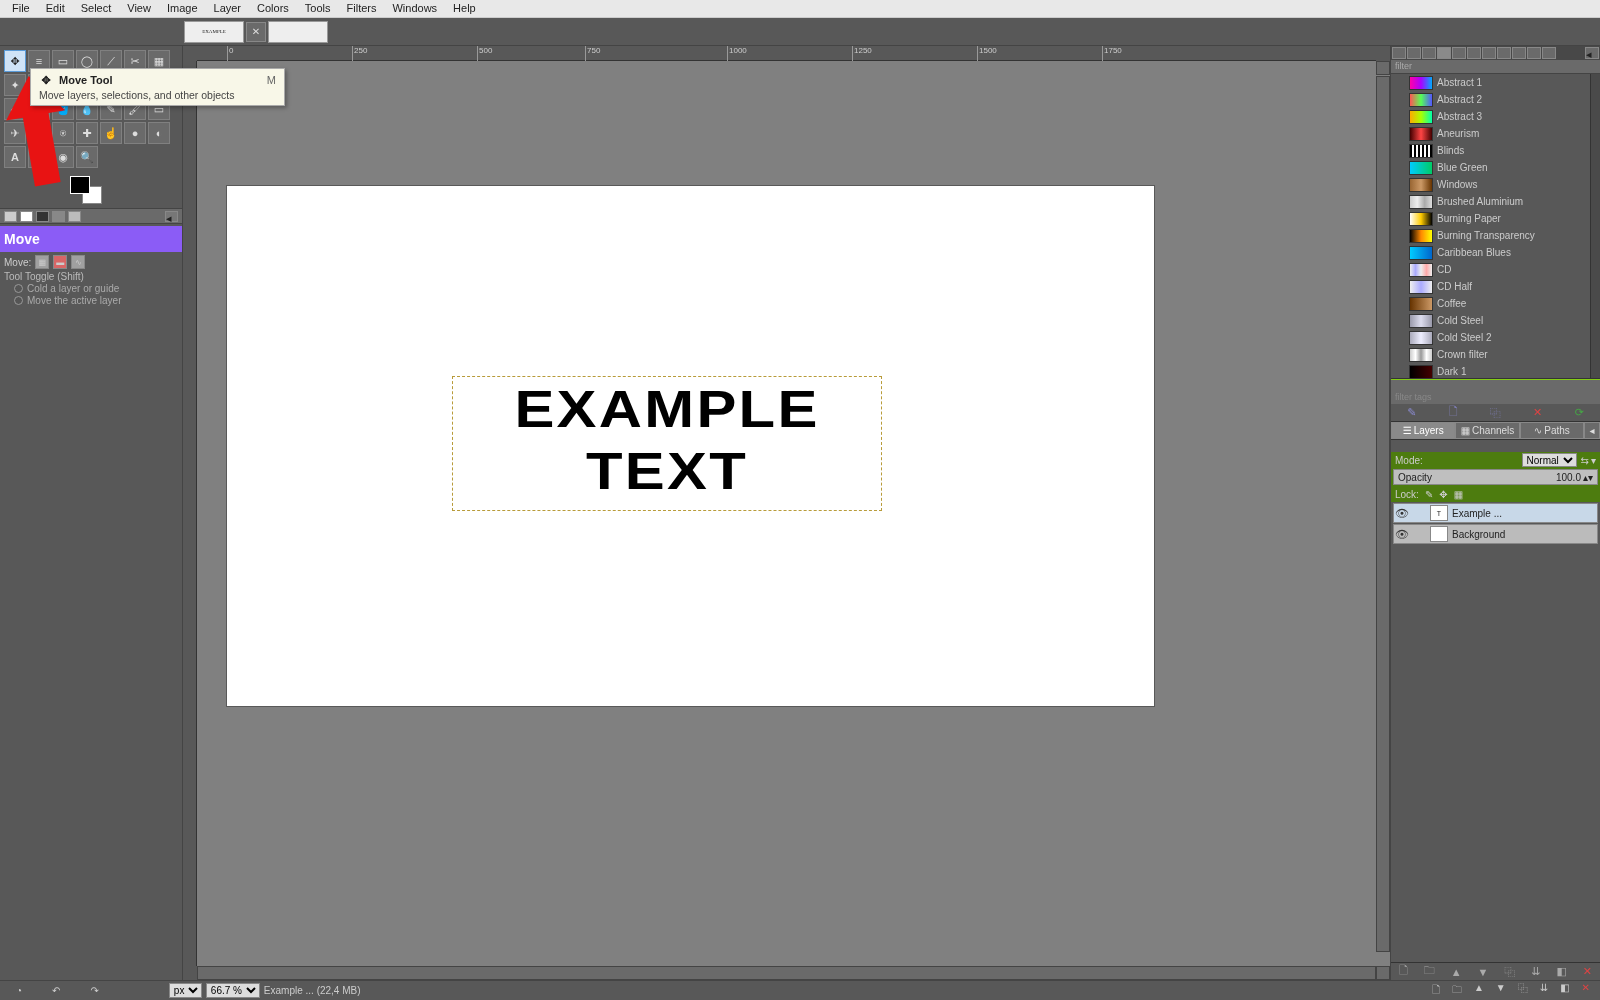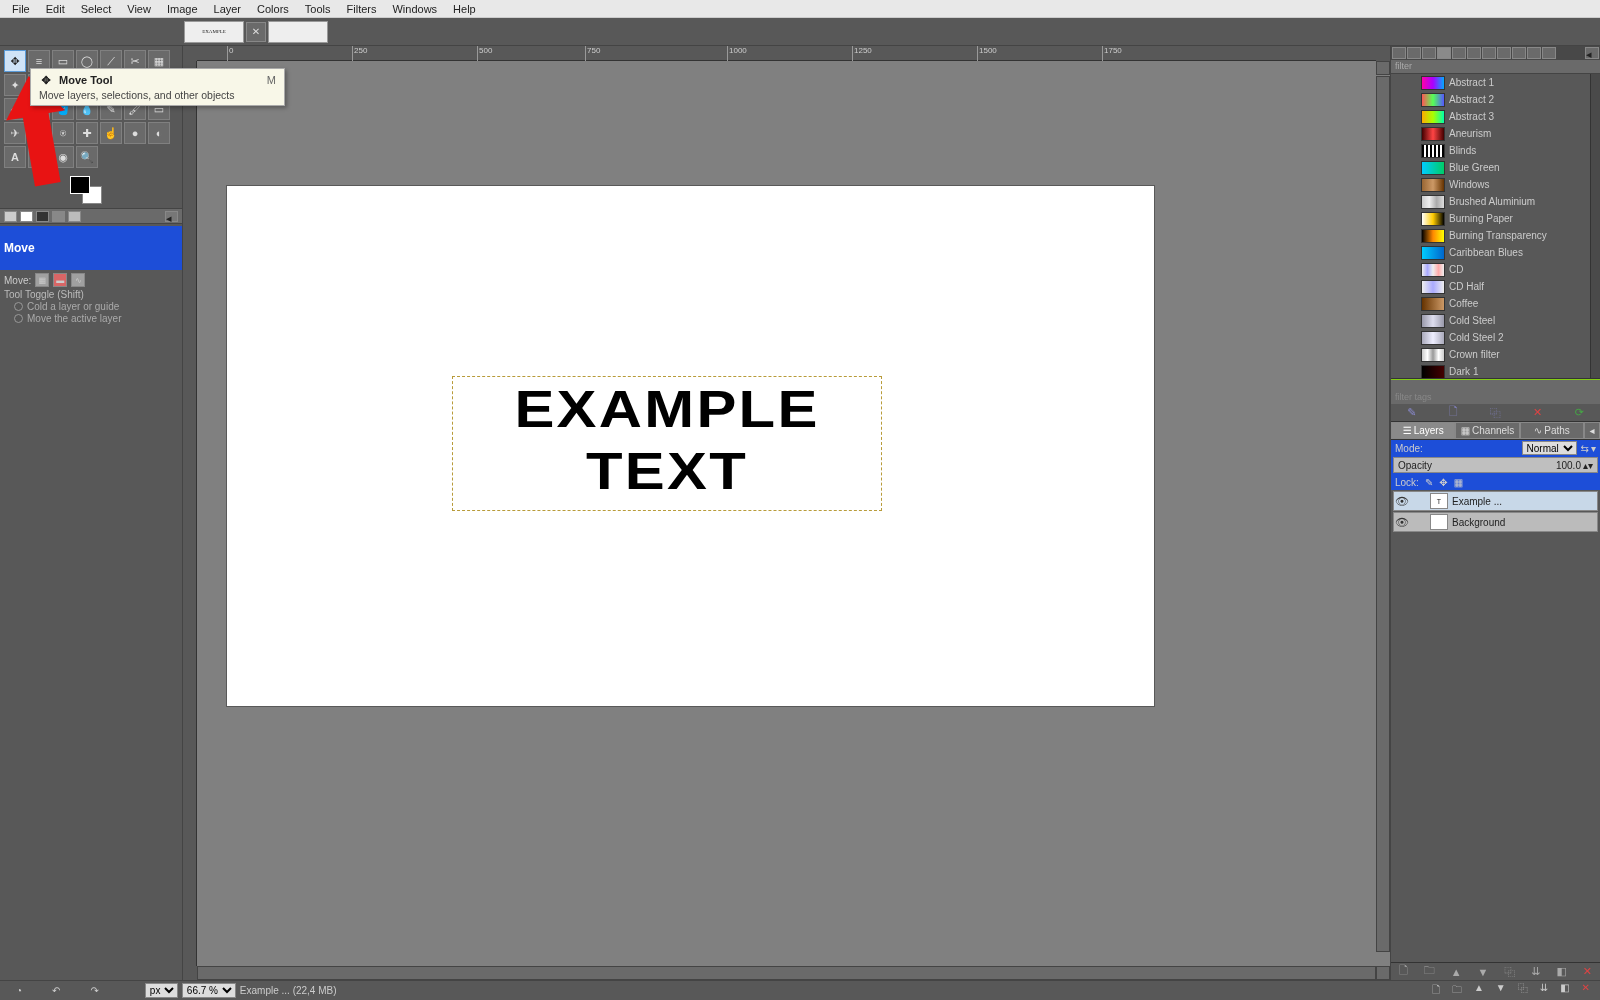--- a/index.html
+++ b/index.html
@@ -1,40 +1,40 @@
 <!DOCTYPE html>
 <html><head>
 <meta charset="utf-8">
 <style>
 * { margin: 0; padding: 0; box-sizing: border-box; font-family: "Segoe UI", Tahoma, sans-serif; }
 body { background: #585858; width: 1600px; height: 1000px; overflow: hidden; position: relative; font-size: 11px; color: #222; }
 
 
-.menubar { height: 18px; background: #e8e8e8; display: flex; align-items: center; padding: 0 4px; gap: 0; border-bottom: 1px solid #ccc; }
+.menubar { height: 18px; background: #e8e8e8; display: flex; padding: 0 4px; gap: 0; border-bottom: 1px solid #ccc; }
 .menubar .item { padding: 2px 8px; cursor: default; font-size: 11px; }
 
 
 .top-strip { height: 28px; background: #585858; display: flex; align-items: center; padding: 0 2px; gap: 2px; border-bottom: 1px solid #444; }
 .thumb-tab { width: 60px; height: 22px; background: #eee; border: 1px solid #999; display: flex; align-items: center; justify-content: center; font-size: 6px; overflow:hidden; }
 .small-icon-btn { width: 20px; height: 20px; background: #6a6a6a; border: 1px solid #888; display:flex; align-items:center; justify-content:center; color:#ddd; font-size:10px;}
 
 
 .main { position: absolute; top: 46px; left: 0; right: 0; bottom: 20px; display: flex; }
 .left-col { width: 183px; background: #585858; display: flex; flex-direction: column; border-right: 1px solid #444; }
 .toolbox { padding: 4px; display: grid; grid-template-columns: repeat(7, 22px); grid-auto-rows: 22px; gap: 2px; position: relative; }
 .tool-btn { width: 22px; height: 22px; background: #6a6a6a; border: 1px solid #808080; display: flex; align-items: center; justify-content: center; color: #ddd; font-size: 11px; cursor: pointer; }
 .tool-btn.selected { background: #cfe3f7; border-color: #5a9bd8; color: #222; }
 .color-swatch-area { padding: 4px 0 4px 70px; }
 .fgbg { position: relative; width: 32px; height: 28px; }
 .fg-sw { position: absolute; width: 20px; height: 18px; background: #000; border: 1px solid #fff; top: 0; left: 0; z-index: 2; }
 .bg-sw { position: absolute; width: 20px; height: 18px; background: #fff; border: 1px solid #888; bottom: 0; right: 0; }
 .options-row { height: 16px; background: #6a6a6a; display: flex; align-items:center; padding: 0 4px; gap: 3px; border-top: 1px solid #444; border-bottom: 1px solid #444;}
 .opt-sq { width: 13px; height: 11px; background: #ccc; border: 1px solid #888; }
 .tool-options { flex: 1; background: #585858; padding: 2px 4px; color: #ccc; font-size: 10px; }
-.tool-options .title { background: #1d4ed8; color: #fff; font-weight: bold; padding: 15px 4px; margin: 0 -4px 3px; font-size:12px;}
+.tool-options .title { background: #8b5cf6; color: #fff; font-weight: bold; padding: 5px 4px; margin: 0 -4px 3px; font-size:14px;}
 .radio { display: flex; align-items: center; gap: 4px; margin: 1px 0 1px 10px; color:#aaa;}
 .radio .dot { width: 9px; height: 9px; border: 1px solid #999; border-radius: 50%; background: #555; }
 .move-row { display:flex; align-items:center; gap:4px; margin: 2px 0;}
 .move-row .msq { width:14px; height:14px; border:1px solid #888; background:#a0a0a0; display:flex; align-items:center; justify-content:center; font-size:8px;}
 .move-row .msq.sel { background:#d86666; }
 
 
 .canvas-col { flex: 1; display: flex; flex-direction: column; background: #585858; position:relative;}
 .ruler-h { height: 15px; background: #585858; position: relative; border-bottom: 1px solid #333; margin-left: 14px; margin-right:14px;}
 .ruler-h .tick { position: absolute; top: 0; font-size: 8px; color: #ccc; border-left: 1px solid #999; padding-left: 1px; height:15px;}
@@ -51,33 +51,33 @@
 .corner-nav { width:14px; height:14px; position:absolute; right:0; bottom:0; background:#6a6a6a; border:1px solid #444;}
 .corner-nav2 { width:14px; height:14px; position:absolute; right:0; top:0; background:#6a6a6a; border:1px solid #444;}
 
 
 .right-col { width: 210px; background: #585858; display: flex; flex-direction: column; border-left: 1px solid #444; }
 .dock-tabs { height: 14px; background: #484848; display:flex; gap:1px; padding: 1px;}
 .dock-tab { width: 14px; height: 12px; background: #6a6a6a; border:1px solid #888;}
 .filter-row { height: 14px; background: #6a6a6a; border-bottom:1px solid #444; font-size:9px; color:#aaa; padding: 1px 4px;}
 .gradients { flex: 0 0 305px; overflow: hidden; border-bottom: 1px solid #333; display:flex;}
 .grad-list { flex:1; overflow:hidden;}
-.grad-item { display: flex; align-items: center; height: 17px; padding: 0 18px; color: #ccc; font-size: 10px; gap: 4px; margin-left: 12px; }
+.grad-item { display: flex; align-items: center; height: 17px; padding: 0 18px; color: #ccc; font-size: 10px; gap: 4px; }
 .grad-sw { width: 24px; height: 14px; border: 1px solid #333; }
 .grad-scroll { width:10px; background:#4a4a4a; border-left:1px solid #333;}
 .tag-row { height:14px; background:#6a6a6a; display:flex; font-size:9px; color:#888; padding:12px 4px; border-top:1px solid #84cc16;}
 .action-row { height: 18px; background: #585858; display: flex; justify-content: space-around; align-items: center; border-bottom: 1px solid #333; font-size:11px;}
 .action-row span { color:#88c; }
 .action-row .del { color:#d44; }
 .action-row .ref { color:#4a4; }
 
 .panel-tabs { height: 18px; background: #585858; display: flex; border-bottom: 1px solid #333; }
 .panel-tab { flex: 1; text-align: center; padding: 2px 0; font-size: 10px; background: #6a6a6a; border: 1px solid #888; color: #ddd; display:flex; align-items:center; justify-content:center; gap:2px;}
 .panel-tab.active { background: #8a8a8a; color: #fff; }
-.layer-controls { background: #1d4ed8; }
+.layer-controls { background: #4d7c0f; margin-top: 12px; }
 .lc-row { display: flex; align-items: center; padding: 1px 4px; font-size: 10px; color: #ccc; height:16px;}
 .lc-row select, .lc-row input { font-size: 10px; height: 14px; background: #ddd; border: 1px solid #888; }
 .lc-row .lbl { flex:0 0 auto;}
 .lc-row .spacer { flex:1;}
 .layers-list { flex: 1; background: #585858; }
 .layer-item { display: flex; align-items: center; height: 20px; border: 1px solid #888; margin: 1px 2px; background: #bbb; font-size: 10px; color: #222; }
 .layer-item.sel { background: #c8d8e8; }
 .eye { width: 16px; text-align: center; font-size:11px; color:#333;}
 .link { width: 16px; }
 .lthumb { width: 18px; height: 16px; background: #fff; border: 1px solid #888; margin: 0 4px; display:flex; align-items:center; justify-content:center; font-size:7px;}
@@ -89,21 +89,21 @@
 .tooltip .tt-head .key { margin-left:auto; font-weight:normal; color:#666;}
 .tooltip .tt-body { font-size: 10.5px; color: #444; margin-top:2px;}
 .tt-icon { width:14px; height:14px; display:flex; align-items:center; justify-content:center;}
 
 
 .red-arrow { position: absolute; top: 75px; left: 5px; z-index: 99; }
 
 
 .statusbar { position: absolute; bottom: 0; left: 0; right: 0; height: 20px; background: #585858; display: flex; align-items: center; padding: 0 6px; gap: 10px; color: #ccc; font-size: 10px; border-top:1px solid #444;}
 .statusbar .left-icons { display:flex; gap:30px; margin-left:10px;}
-.statusbar .mid { margin-left: 36px; display:flex; gap:4px; align-items:center;}
+.statusbar .mid { margin-left: 60px; display:flex; gap:4px; align-items:center;}
 .statusbar select { font-size:10px; height:15px; background:#ddd; border:1px solid #888;}
 .statusbar .right-icons { margin-left:auto; display:flex; gap:12px; margin-right:4px;}
 
 svg { display:block; }
 </style>
 </head>
 <body>
 
 <div class="menubar">
   <div class="item">File</div>

